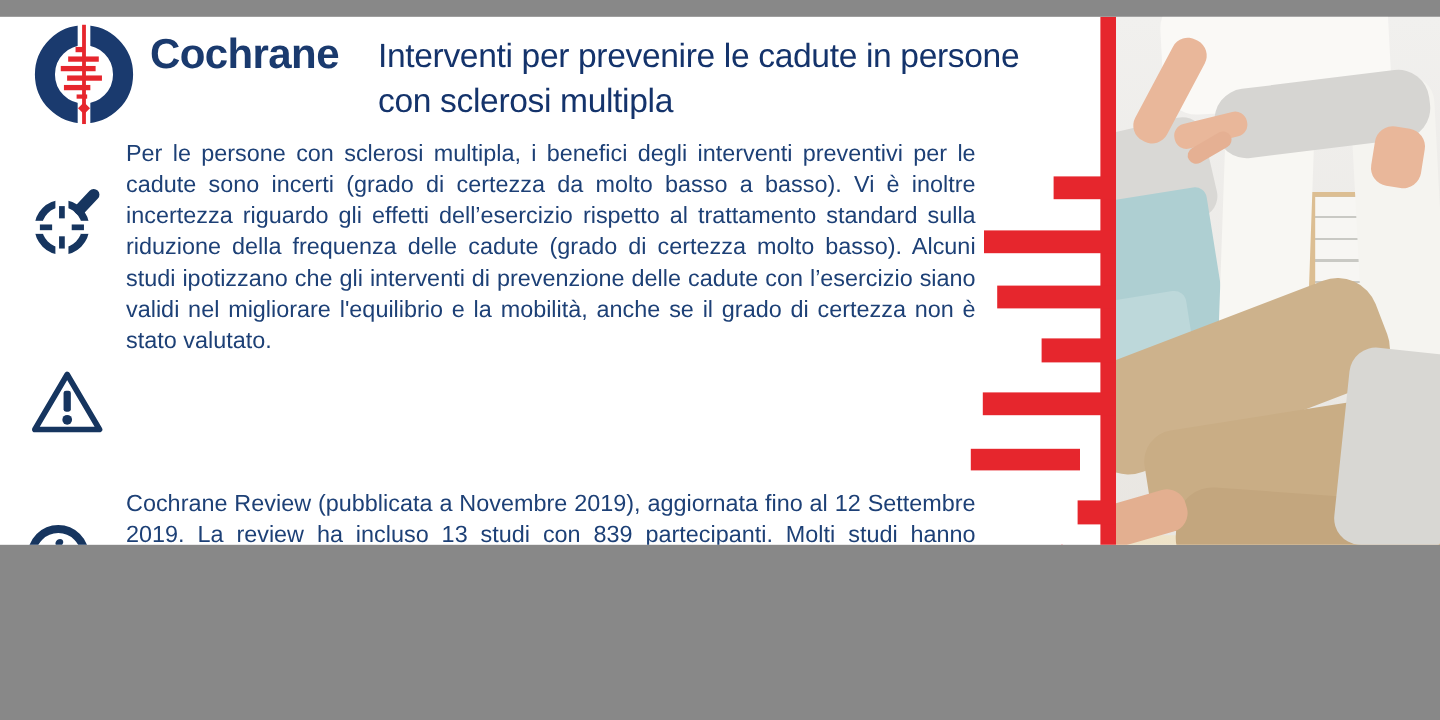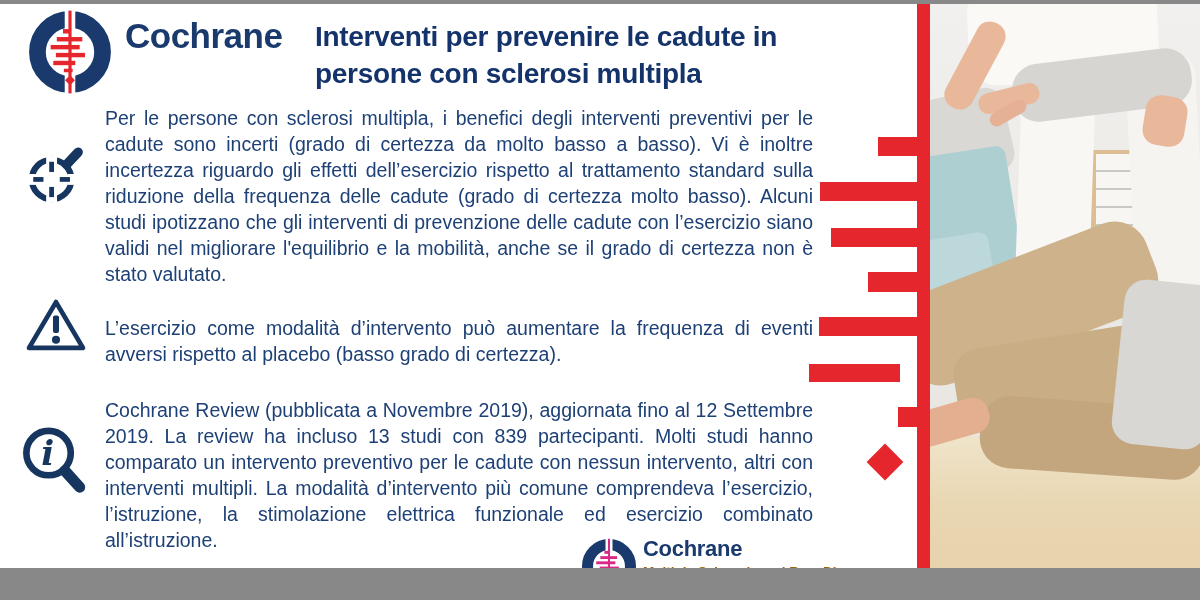--- a/index.html
+++ b/index.html
@@ -1,29 +1,29 @@
 <!DOCTYPE html>
 <html><head>
 <meta charset="utf-8">
 <style>
   * { margin:0; padding:0; box-sizing:border-box; }
   html,body { background:#888; }
   #canvas {
-    position:relative; width:1200px; height:564px; margin:4px auto;
+    position:relative; width:1200px; height:440px; margin:14px auto;
     background:#ffffff; overflow:hidden;
     font-family:"Liberation Sans", sans-serif;
   }
   
   .logo-main { position:absolute; left:26px; top:4px; width:88px; height:88px; }
   .brand { position:absolute; left:125px; top:14px; line-height:1; }
   .brand .brand-name { font-size:35px; font-weight:700; color:#1a3a6e; letter-spacing:-0.5px; }
   .brand .brand-region { font-size:31px; font-weight:700; color:#e6262d; margin-top:3px; letter-spacing:-0.5px; }
   .title {
     position:absolute; left:315px; top:14px; width:540px;
-    font-size:28px; font-weight:700; color:#14336b; line-height:37px; letter-spacing:-0.3px;
+    font-size:28px; font-weight:400; color:#14336b; line-height:37px; letter-spacing:-0.3px;
   }
   
   .para {
     position:absolute; left:105px; width:708px;
     font-size:19.5px; color:#1d4076; line-height:26px;
     text-align:justify;
   }
   .sec-icon { position:absolute; }
   
   .links-line {
@@ -106,21 +106,20 @@
     <rect x="18" y="54.5" width="15" height="7" fill="#16355f"></rect>
     <rect x="57" y="54.5" width="15" height="7" fill="#16355f"></rect>
   </svg>
   <div class="para" style="top:101px;">Per le persone con sclerosi multipla, i benefici degli interventi preventivi per le cadute sono incerti (grado di certezza da molto basso a basso). Vi è inoltre incertezza riguardo gli effetti dell’esercizio rispetto al trattamento standard sulla riduzione della frequenza delle cadute (grado di certezza molto basso). Alcuni studi ipotizzano che gli interventi di prevenzione delle cadute con l’esercizio siano validi nel migliorare l'equilibrio e la mobilità, anche se il grado di certezza non è stato valutato.</div>
 
   <svg class="sec-icon" style="left:22px;top:290px;width:68px;height:62px;" viewBox="0 0 100 92">
     <path d="M 50 12 L 90 80 L 10 80 Z" fill="none" stroke="#16355f" stroke-width="7" stroke-linejoin="round"></path>
     <rect x="45.5" y="32" width="9" height="26" rx="3" fill="#16355f"></rect>
     <circle cx="50" cy="68" r="6" fill="#16355f"></circle>
   </svg>
-  <div class="para" style="top:311px;">L’esercizio come modalità d’intervento può aumentare la frequenza di eventi avversi rispetto al placebo (basso grado di certezza).</div>
 
   <svg class="sec-icon" style="left:16px;top:414px;width:74px;height:82px;" viewBox="0 0 100 108">
     <line x1="66" y1="70" x2="86" y2="92" stroke="#16355f" stroke-width="15" stroke-linecap="round"></line>
     <circle cx="44" cy="46" r="30" fill="none" stroke="#16355f" stroke-width="9"></circle>
     <text x="43" y="62" text-anchor="middle" font-family="DejaVu Serif, serif" font-style="italic" font-weight="bold" font-size="46" fill="#16355f">i</text>
   </svg>
   <div class="para" style="top:393px;">Cochrane Review (pubblicata a Novembre 2019), aggiornata fino al 12 Settembre 2019. La review ha incluso 13 studi con 839 partecipanti. Molti studi hanno comparato un intervento preventivo per le cadute con nessun intervento, altri con interventi multipli. La modalità d’intervento più comune comprendeva l’esercizio, l’istruzione, la stimolazione elettrica funzionale ed esercizio combinato all’istruzione.</div>
 
   <div class="links-line">cochrane.it |  #sclerosimultipla | http://bit.ly/3E6mAUc | Originally by</div>
 

